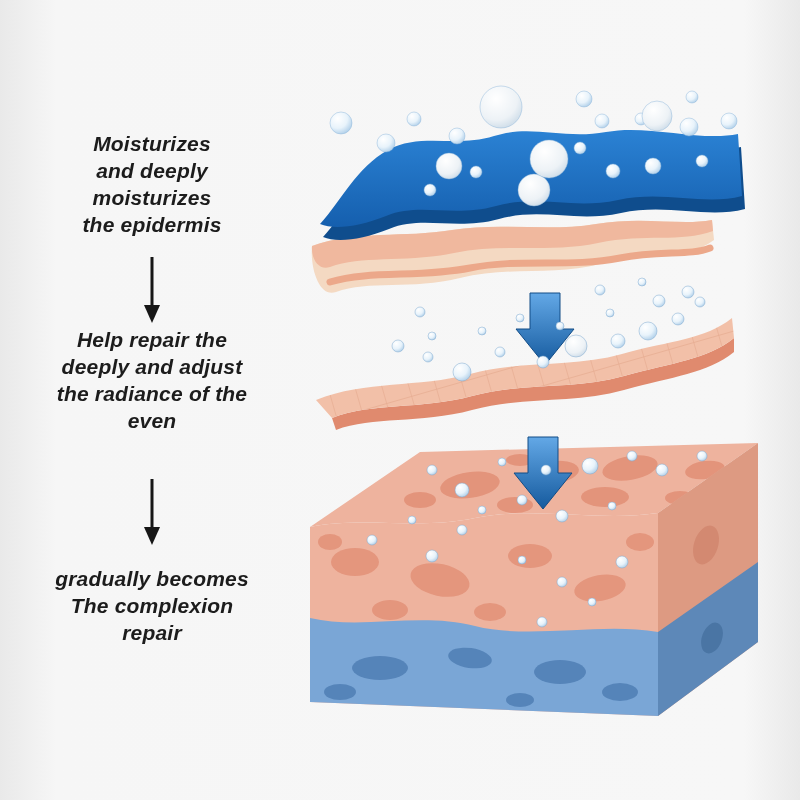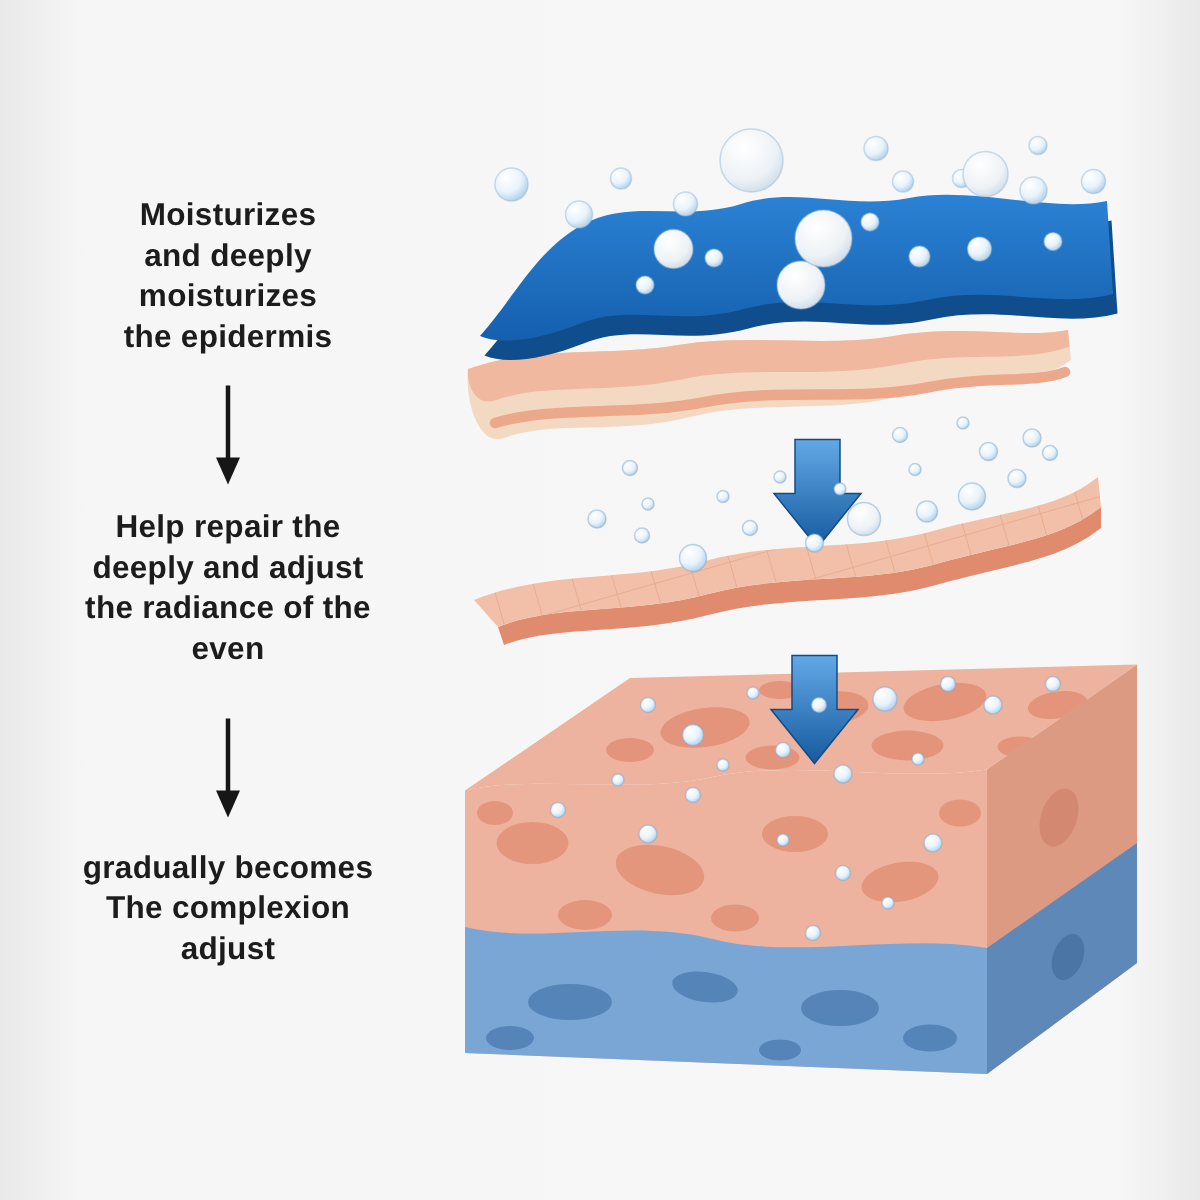--- a/index.html
+++ b/index.html
@@ -4,35 +4,36 @@
 <style>
   html,body{margin:0;padding:0;}
   body{
     width:800px;height:800px;
     font-family:"Liberation Sans","DejaVu Sans",sans-serif;
     background:#f3f3f3;
   }
   .canvas{
     position:relative;width:800px;height:800px;overflow:hidden;
     background:linear-gradient(90deg,#e9e9e9 0%,#f6f6f6 7%,#f7f7f7 93%,#e9e9e9 100%);
+    font-style:italic;
   }
   .annotation-col{
     position:absolute;left:18px;top:0;width:268px;height:800px;
   }
   .step{
     position:absolute;left:0;width:268px;
     text-align:center;
     font-weight:bold;
     font-size:21px;
     line-height:27px;
     color:#1c1c1c;
     letter-spacing:0.2px;
   }
   .step-1{top:130px;}
-  .step-2{top:338px;text-align:center;}
+  .step-2{top:326px;text-align:center;}
   .step-3{top:565px;}
   .small-arrow{
     position:absolute;left:124px;width:20px;height:70px;
   }
   .small-arrow-1{top:255px;}
   .small-arrow-2{top:477px;}
   .illustration{
     position:absolute;left:0;top:0;width:800px;height:800px;
   }
 </style>
@@ -63,21 +64,21 @@
     </div>
 
     <svg class="small-arrow small-arrow-2" viewBox="0 0 20 70">
       <line x1="10" y1="2" x2="10" y2="52" stroke="#161616" stroke-width="3"></line>
       <polygon points="2,50 18,50 10,68" fill="#161616"></polygon>
     </svg>
 
     <div class="step step-3">
       <div>gradually becomes</div>
       <div>The complexion</div>
-      <div>adjust</div>
+      <div>repair</div>
     </div>
   </div>
 
   <svg class="illustration" viewBox="0 0 800 800">
     <defs>
       <radialGradient id="bub" cx="0.35" cy="0.3" r="0.8">
         <stop offset="0" stop-color="#ffffff"></stop>
         <stop offset="0.55" stop-color="#e8f3fb"></stop>
         <stop offset="1" stop-color="#a6c9e6"></stop>
       </radialGradient>

